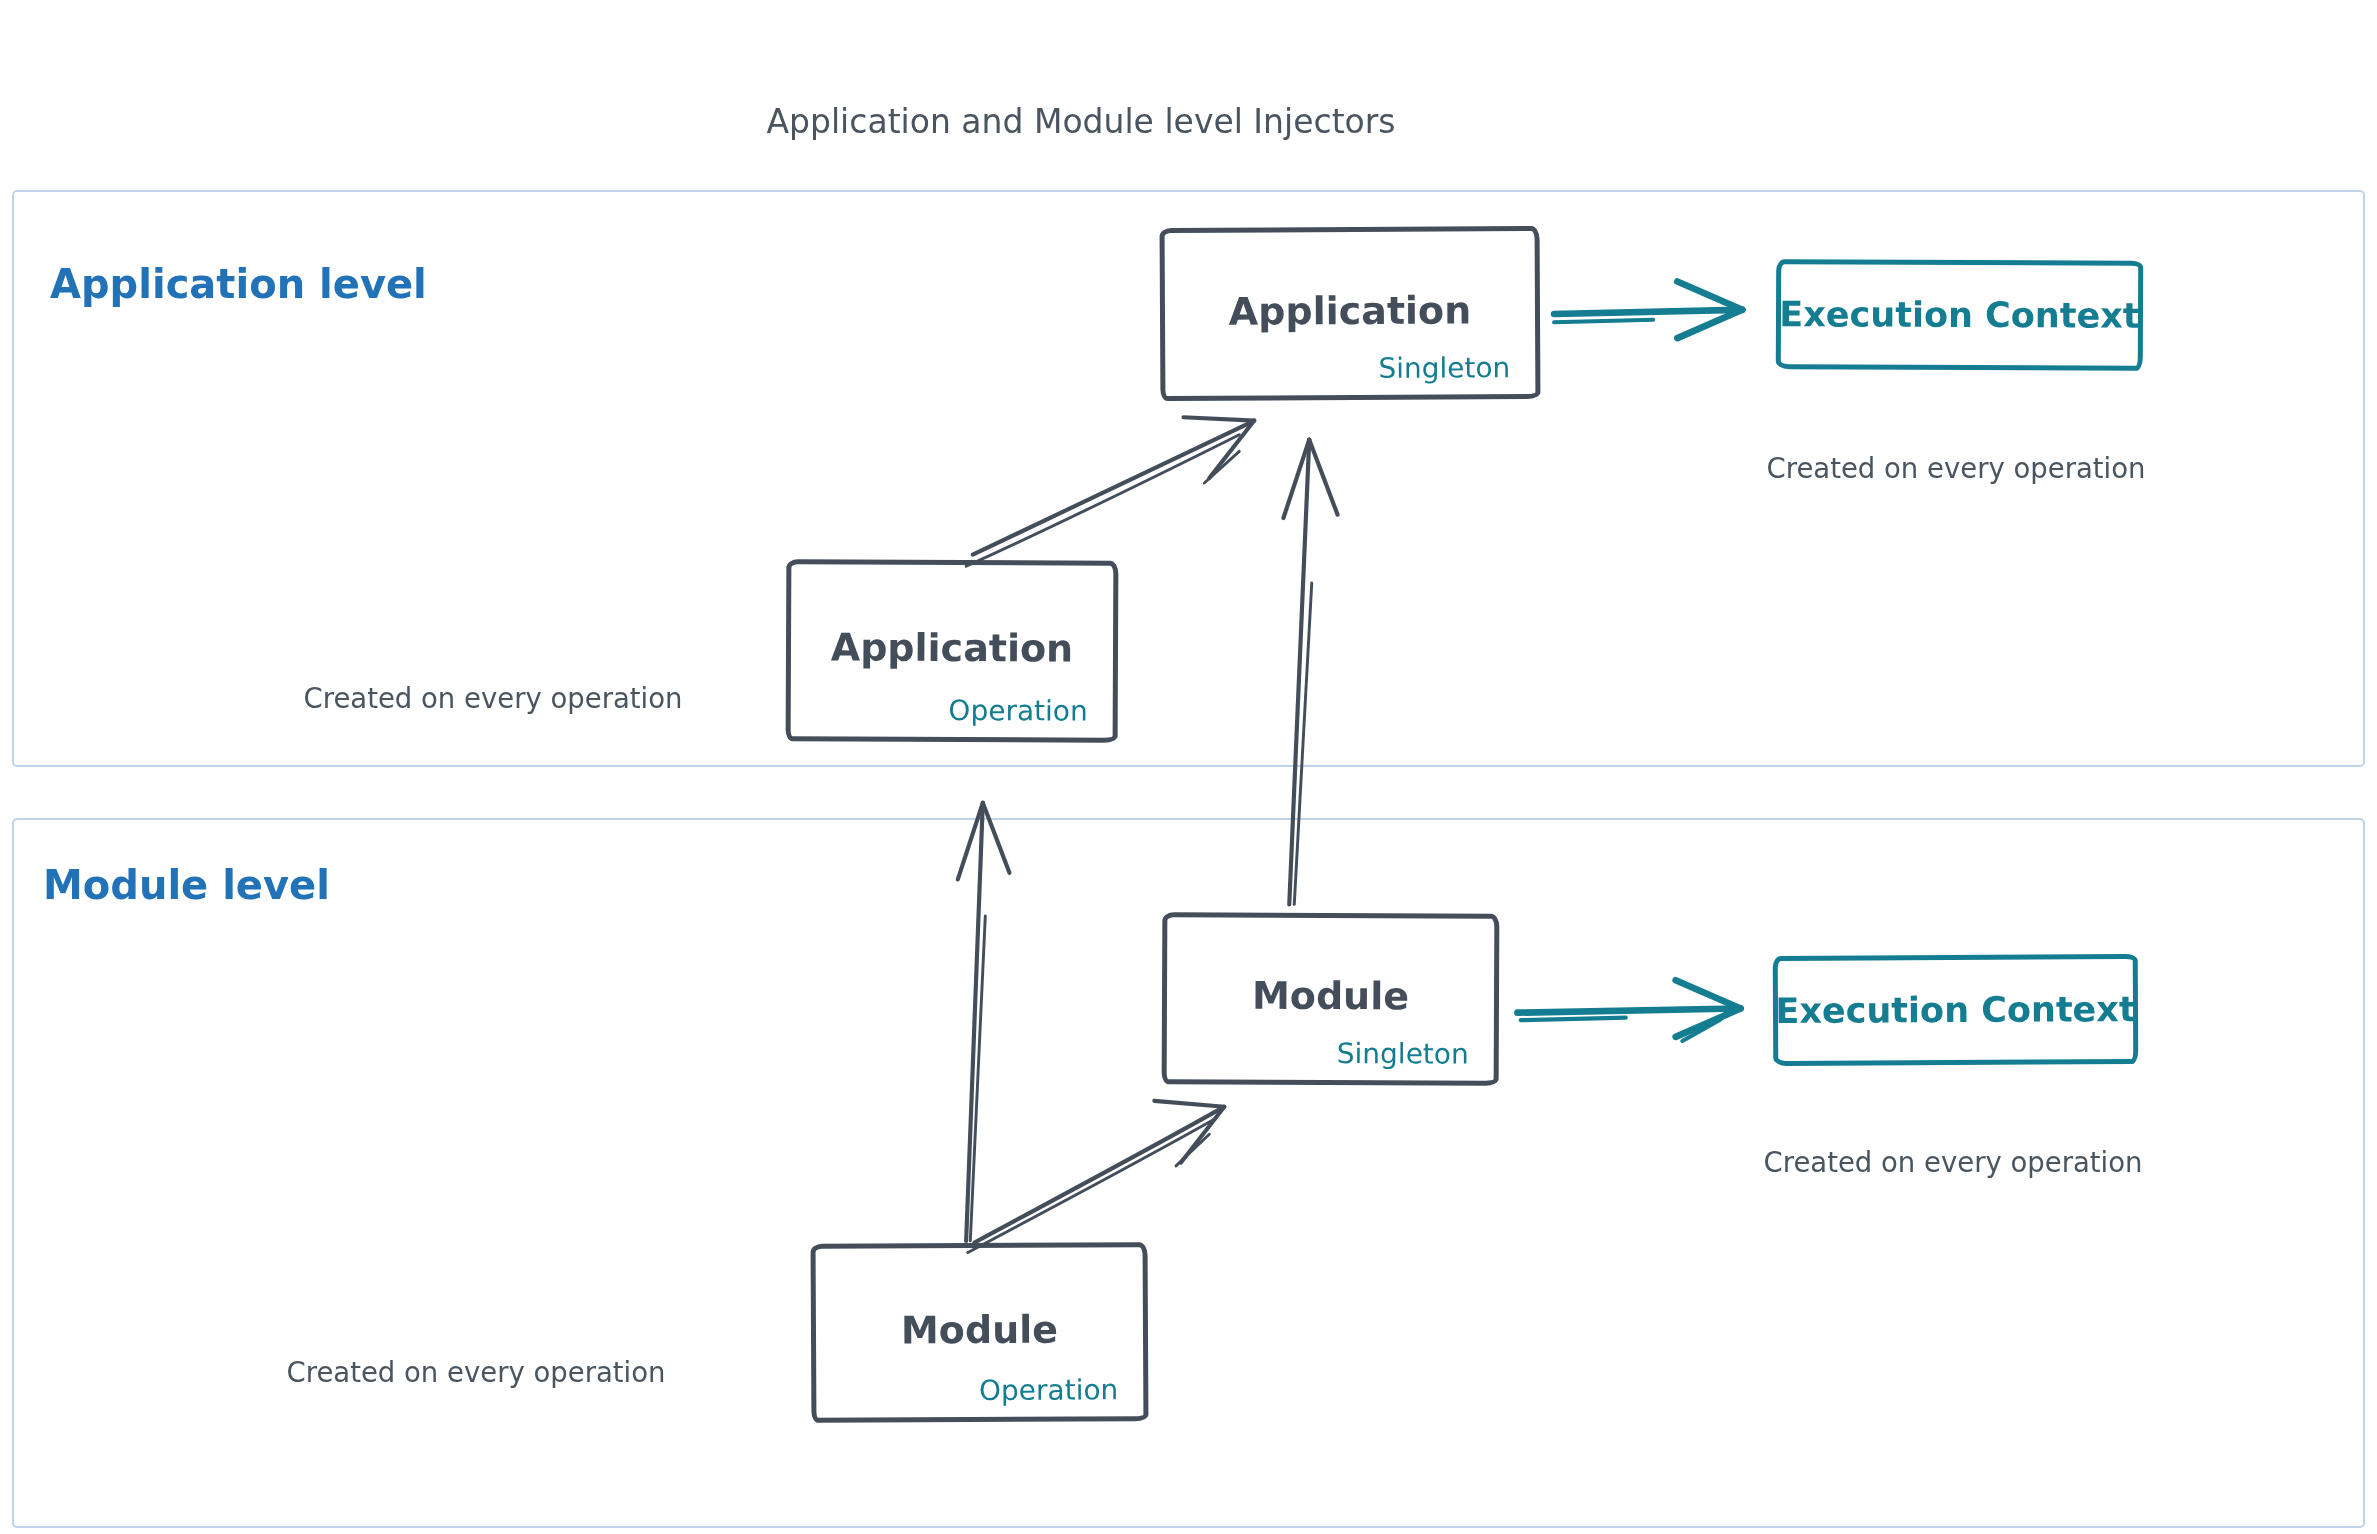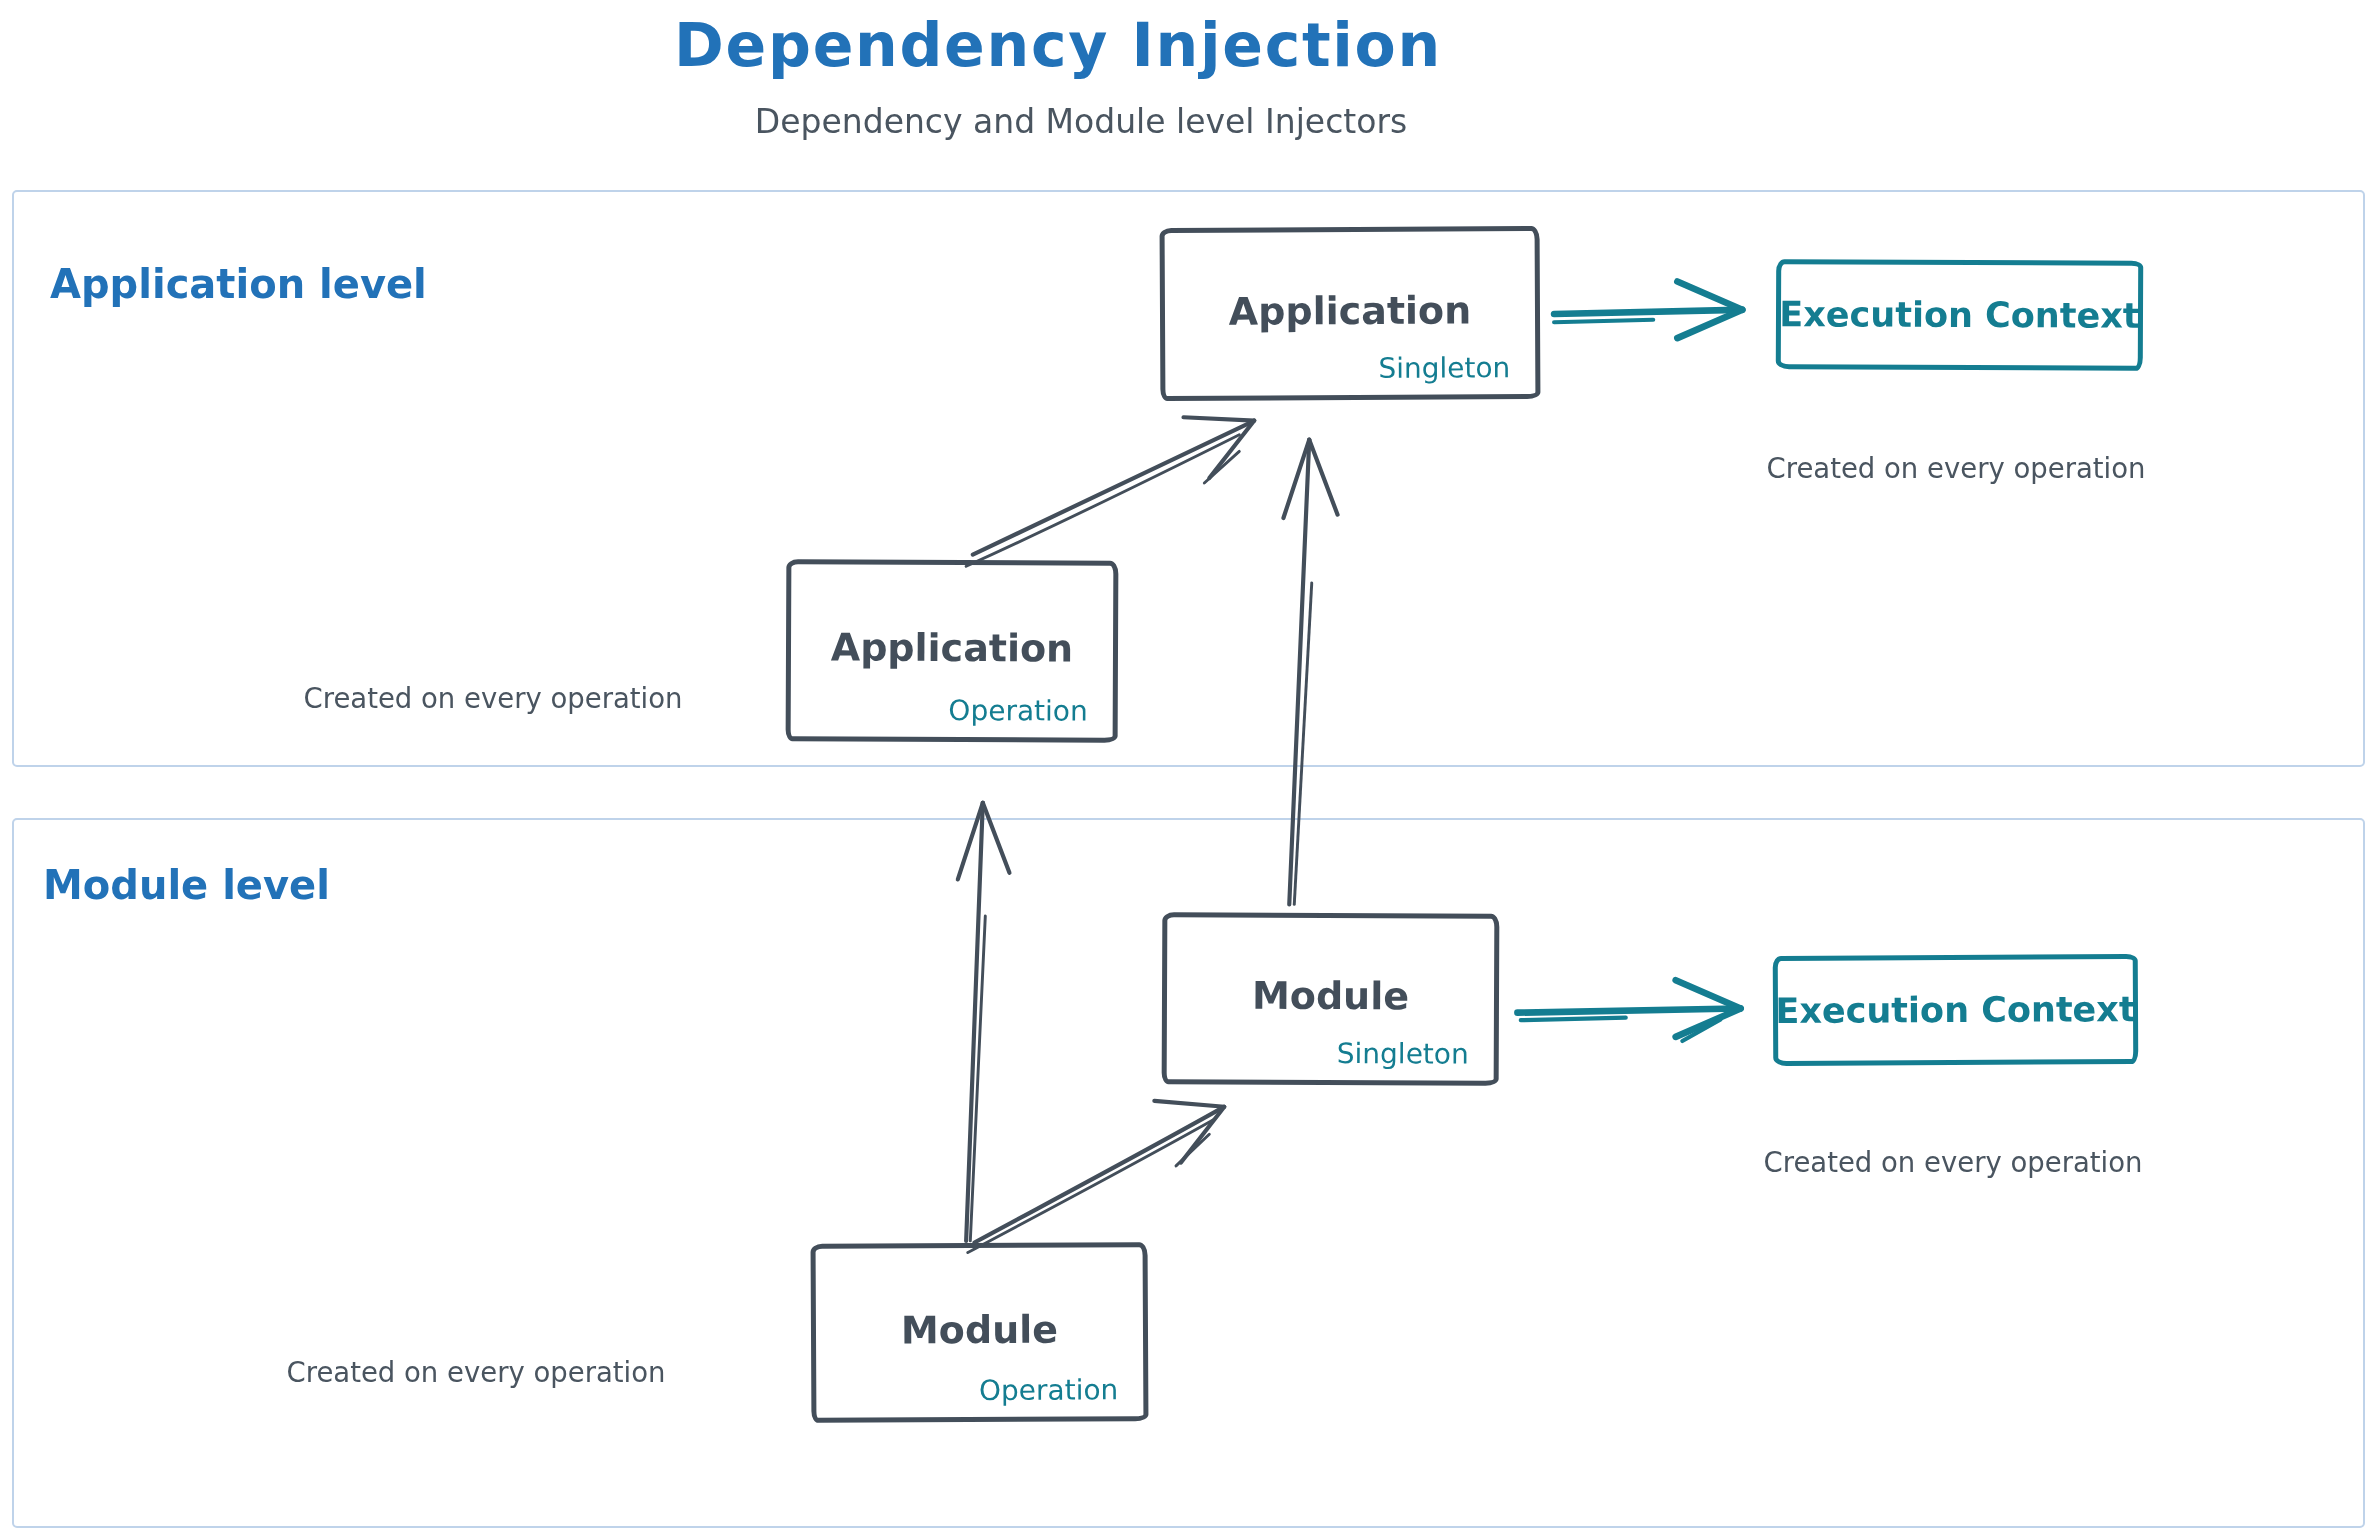--- a/index.html
+++ b/index.html
@@ -75,22 +75,21 @@
   .dark-stroke  { stroke:#434e5a; stroke-width:5;   fill:none; stroke-linecap:round; stroke-linejoin:round; }
   .dark-thin    { stroke:#434e5a; stroke-width:3.5; fill:none; stroke-linecap:round; }
   .teal-stroke  { stroke:#147d91; stroke-width:8;   fill:none; stroke-linecap:round; stroke-linejoin:round; }
   .teal-thin    { stroke:#147d91; stroke-width:5;   fill:none; stroke-linecap:round; }
 </style>
 </head>
 <body>
 
 <div id="canvas">
 
-  <div class="abs main-title" style="left:1058px; top:10px;">Dependency Injection</div>
-  <div class="abs main-subtitle" style="left:1081px; top:102px;">Dependency and Module level Injectors</div>
+  <div class="abs main-subtitle" style="left:1081px; top:102px;">Application and Module level Injectors</div>
 
   <div class="abs level-container" style="left:11.7px; top:190px; width:2349px; height:573px;"></div>
   <div class="abs level-container" style="left:11.7px; top:818px; width:2349px; height:706px;"></div>
 
   <div class="abs level-label" style="left:50px; top:237px;margin-top:24px;">Application level</div>
   <div class="abs level-label" style="left:43px; top:862px;">Module level</div>
 
   <div class="abs sketch-box rot-a" style="left:1160px; top:227px; width:380px; height:173px;">
     <div class="box-title">Application</div>
     <div class="box-scope">Singleton</div>

